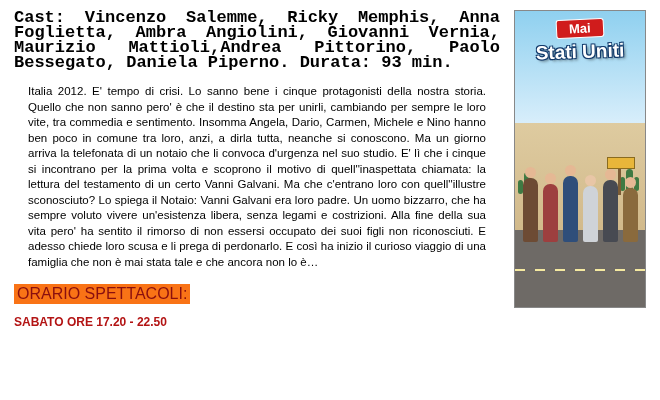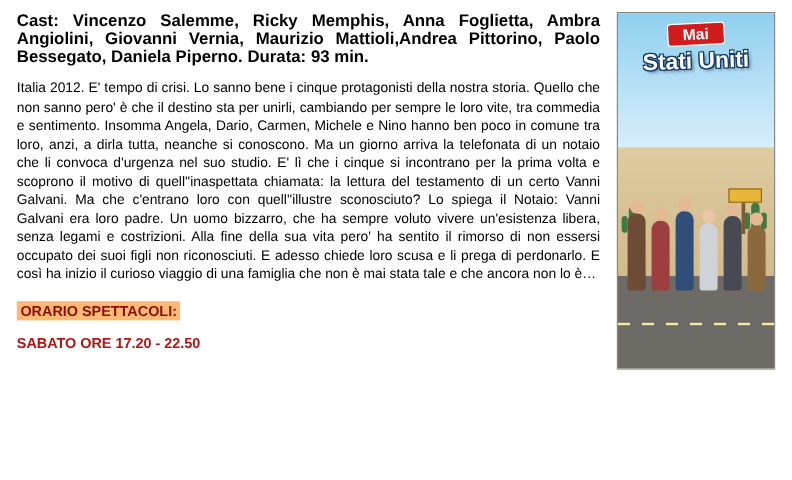--- a/index.html
+++ b/index.html
@@ -160,43 +160,44 @@
   .cast-row i.p3 { left: 44px; background: #2f4e7a; height: 66px; }
   .cast-row i.p4 { left: 64px; background: #cfd3d8; height: 56px; }
   .cast-row i.p4:before { background: #e8c6a6; }
   .cast-row i.p5 { left: 84px; background: #474a52; height: 62px; }
   .cast-row i.p6 { left: 104px; background: #8a6a3d; height: 54px; }
 
   .body-col {
     margin-right: 146px;
   }
   .cast {
-    font-size: 14px;
+    font-size: 17px;
     line-height: 15px;
     color: #000;
     font-weight: bold;
     text-align: justify;
     margin: 0 0 12px 0;
+    font-family: Liberation Mono, monospace;
   }
   .synopsis {
     font-size: 11.5px;
     line-height: 15.5px;
     color: #000;
     text-align: justify;
-    margin: 0;
+    margin: 14px;
   }
   .shows {
     margin-top: 12px;
   }
   .shows-heading {
     display: inline-block;
-    background: #fdba74;
+    background: #f97316;
     color: #8a0f0f;
-    font-weight: bold;
-    font-size: 12px;
+    font-weight: normal;
+    font-size: 16px;
     padding: 1px 3px;
   }
   .show-line {
     color: #b31414;
     font-weight: bold;
     font-size: 12px;
     margin-top: 11px;
   }
 </style>
 </head>

